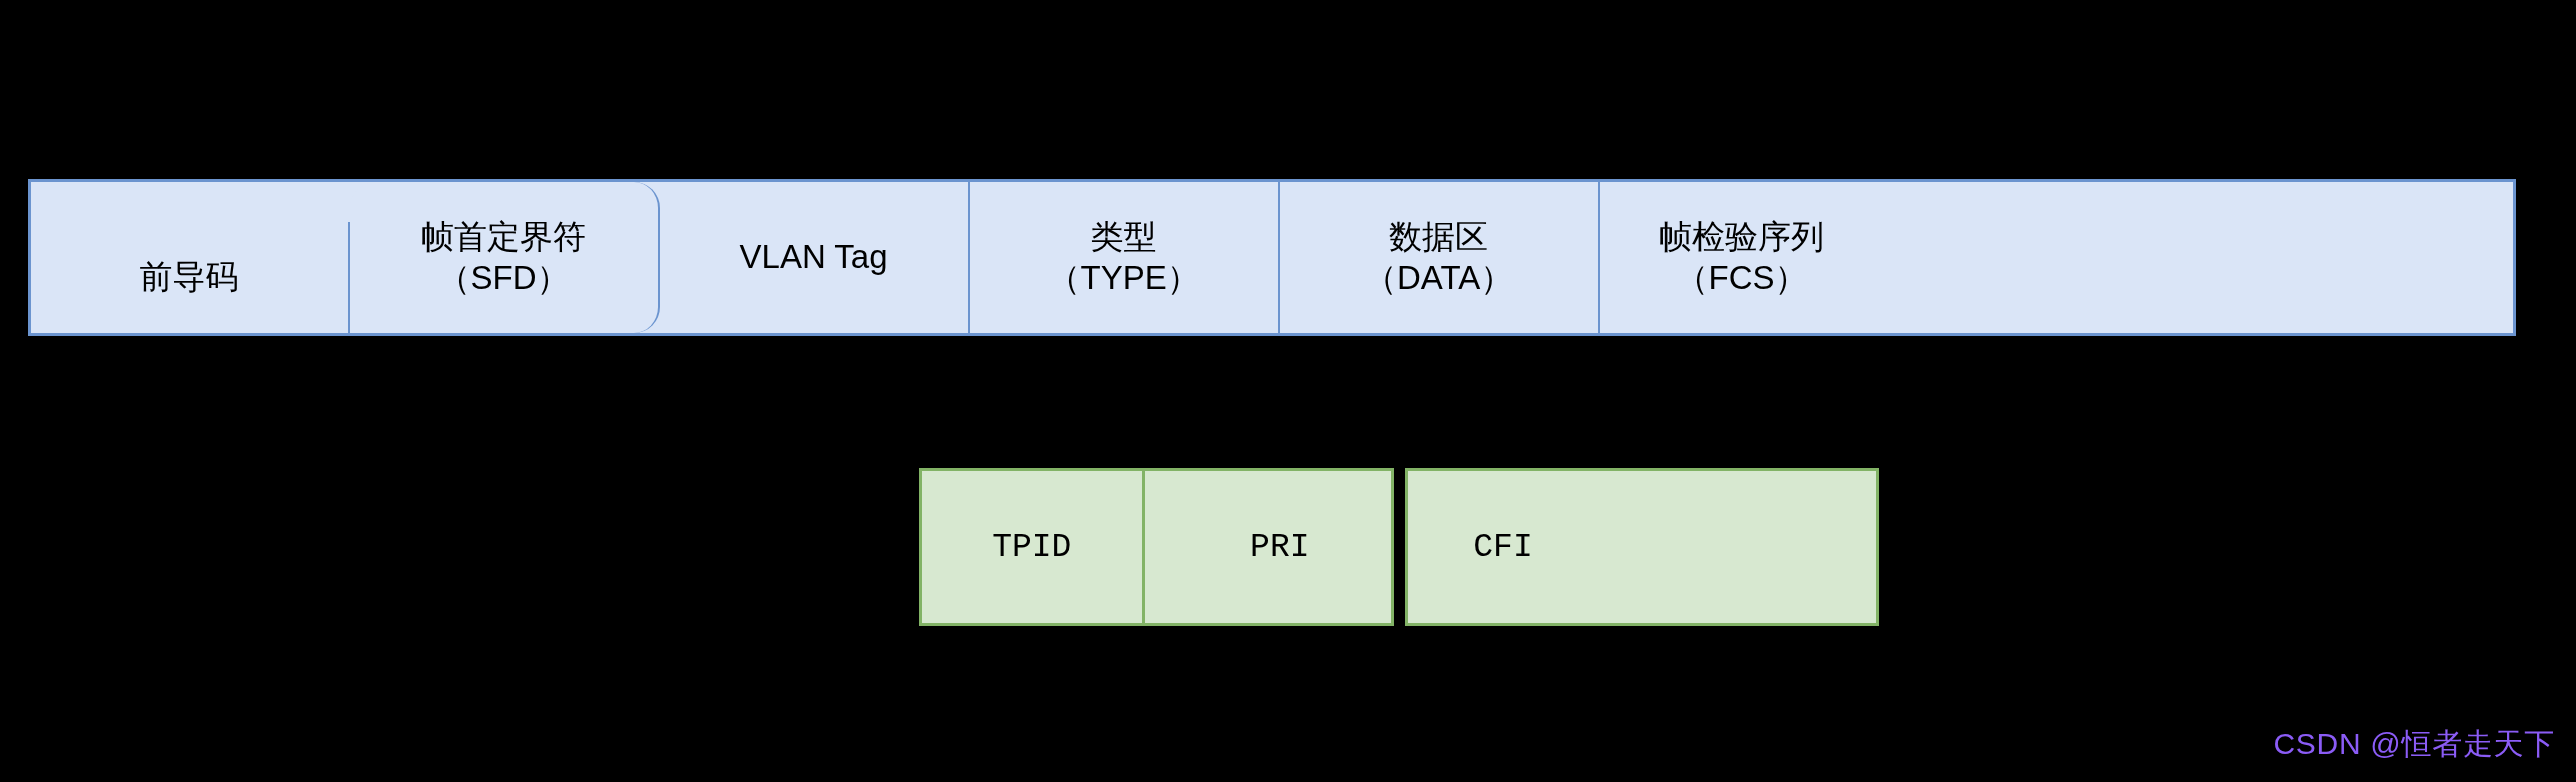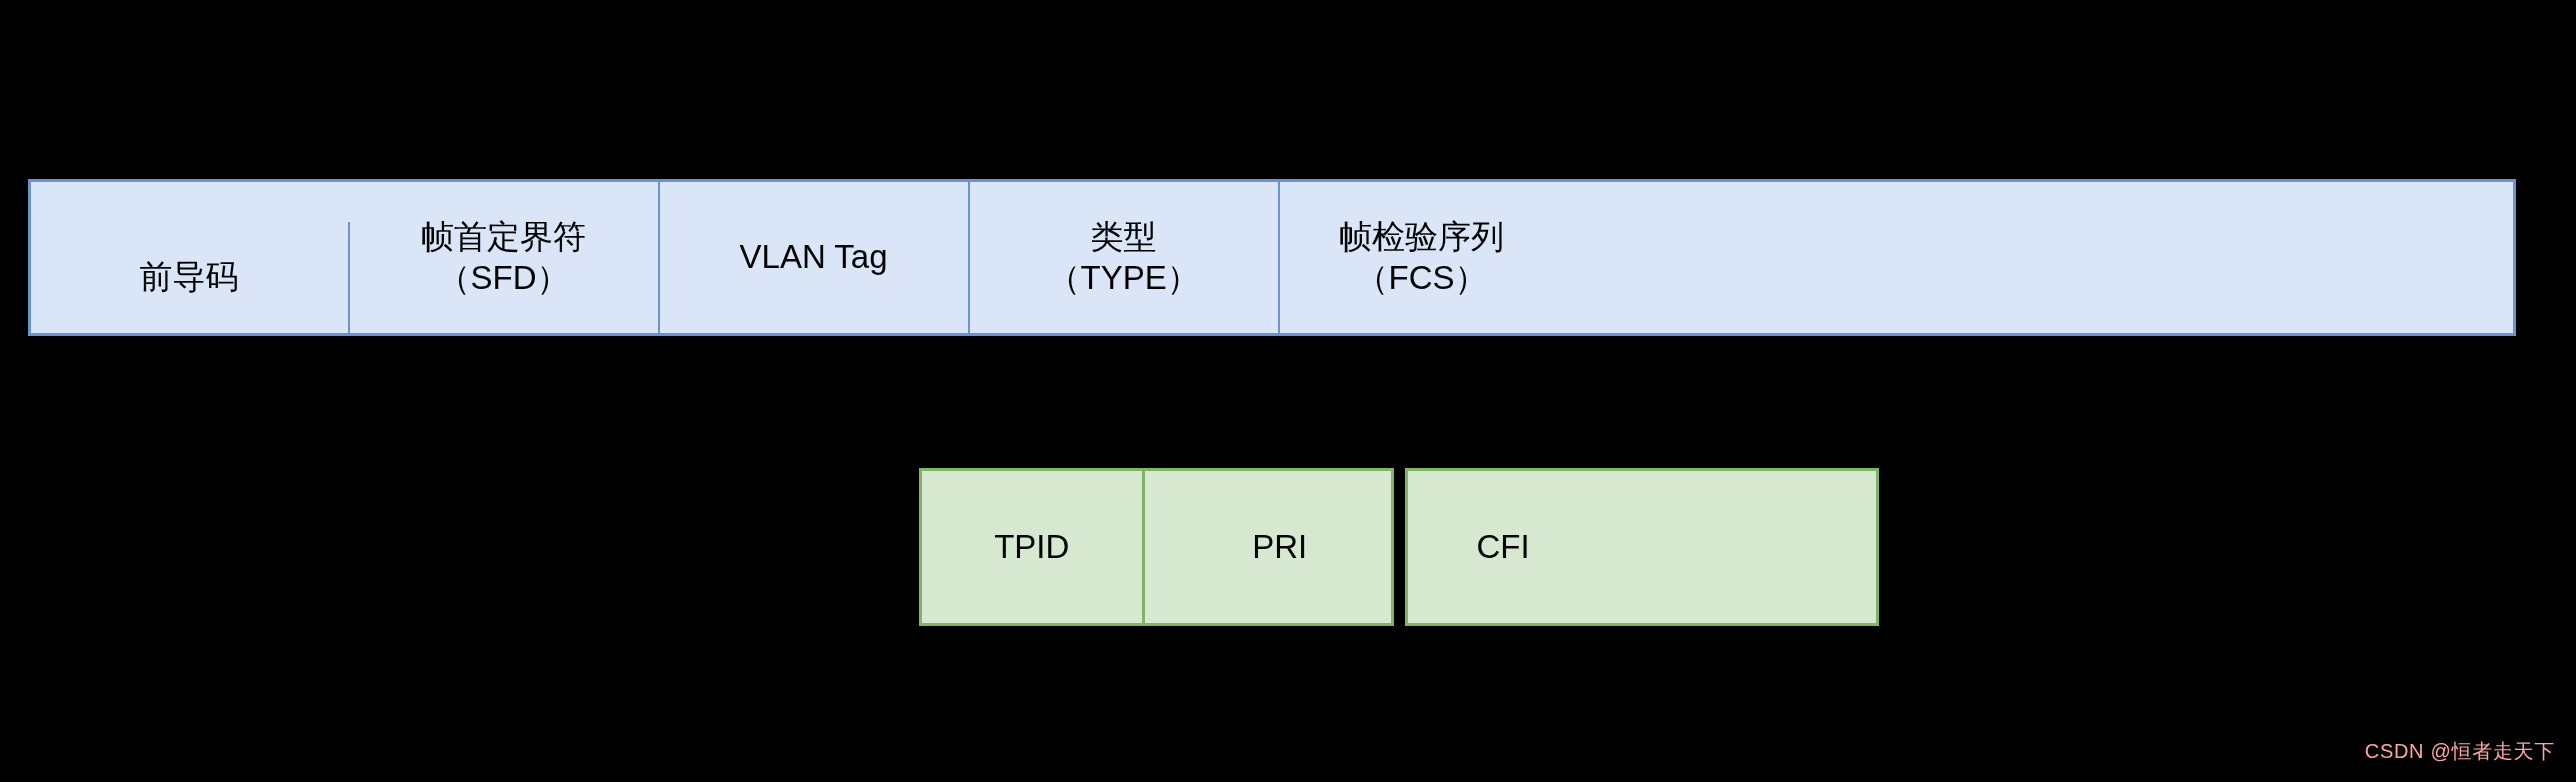--- a/index.html
+++ b/index.html
@@ -42,37 +42,38 @@
     line-height: 1.22;
     color: #000000;
     overflow: hidden;
     white-space: nowrap;
   }
   .frame-cell:last-child { border-right: none; }
   .frame-cell .line { display: block; }
 
   
   .w-preamble { width: 319px; margin-top: 40px; }
-  .w-sfd      { width: 310px; }
+  .w-sfd      { width: 310px; border-radius: 26px; }
   .w-da       { width: 322px; }
   .w-sa       { width: 314px; }
   .w-vlan     { width: 310px; }
   .w-type     { width: 310px; }
   .w-data     { width: 320px; }
   .w-fcs      { width: 284px; }
 
   
   .tag-group {
     position: absolute;
     top: 468px;
     height: 158px;
     display: flex;
     box-sizing: border-box;
     border: 3.9px solid #82b366;
     background: #d7e8d0;
+    font-family: Liberation Mono, monospace;
   }
   #tag-group-left  { left: 919px; width: 475px; }
   #tag-group-right { left: 1405px; width: 474px; }
 
   .tag-cell {
     box-sizing: border-box;
     background: #d7e8d0;
     border-right: 3.3px solid #82b366;
     display: flex;
     align-items: center;
@@ -86,22 +87,22 @@
   .tc-tpid { width: 234px; }
   .tc-pri  { width: 234px; margin-left: 24px; }
   .tc-cfi  { width: 190px; }
   .tc-vid  { width: 233px; }
 
   
   #watermark {
     position: absolute;
     right: 21px;
     bottom: 18.4px;
-    font-size: 20px;
-    color: #fca5a5;
+    font-size: 30px;
+    color: #8b5cf6;
     white-space: nowrap;
     letter-spacing: 0.7px;
   }
 </style>
 </head>
 <body>
 
 <div id="frame-row">
 
   <div class="frame-cell w-preamble">
@@ -117,20 +118,24 @@
 
   <div class="frame-cell w-vlan">
     <span class="line">VLAN Tag</span>
   </div>
 
   <div class="frame-cell w-type">
     <span class="line">类型</span>
     <span class="line">（TYPE）</span>
   </div>
 
+  <div class="frame-cell w-data">
+    <span class="line">数据区</span>
+    <span class="line">（DATA）</span>
+  </div>
 
   <div class="frame-cell w-fcs">
     <span class="line">帧检验序列</span>
     <span class="line">（FCS）</span>
   </div>
 
 </div>
 
 <div class="tag-group" id="tag-group-left">
   <div class="tag-cell tc-tpid">

